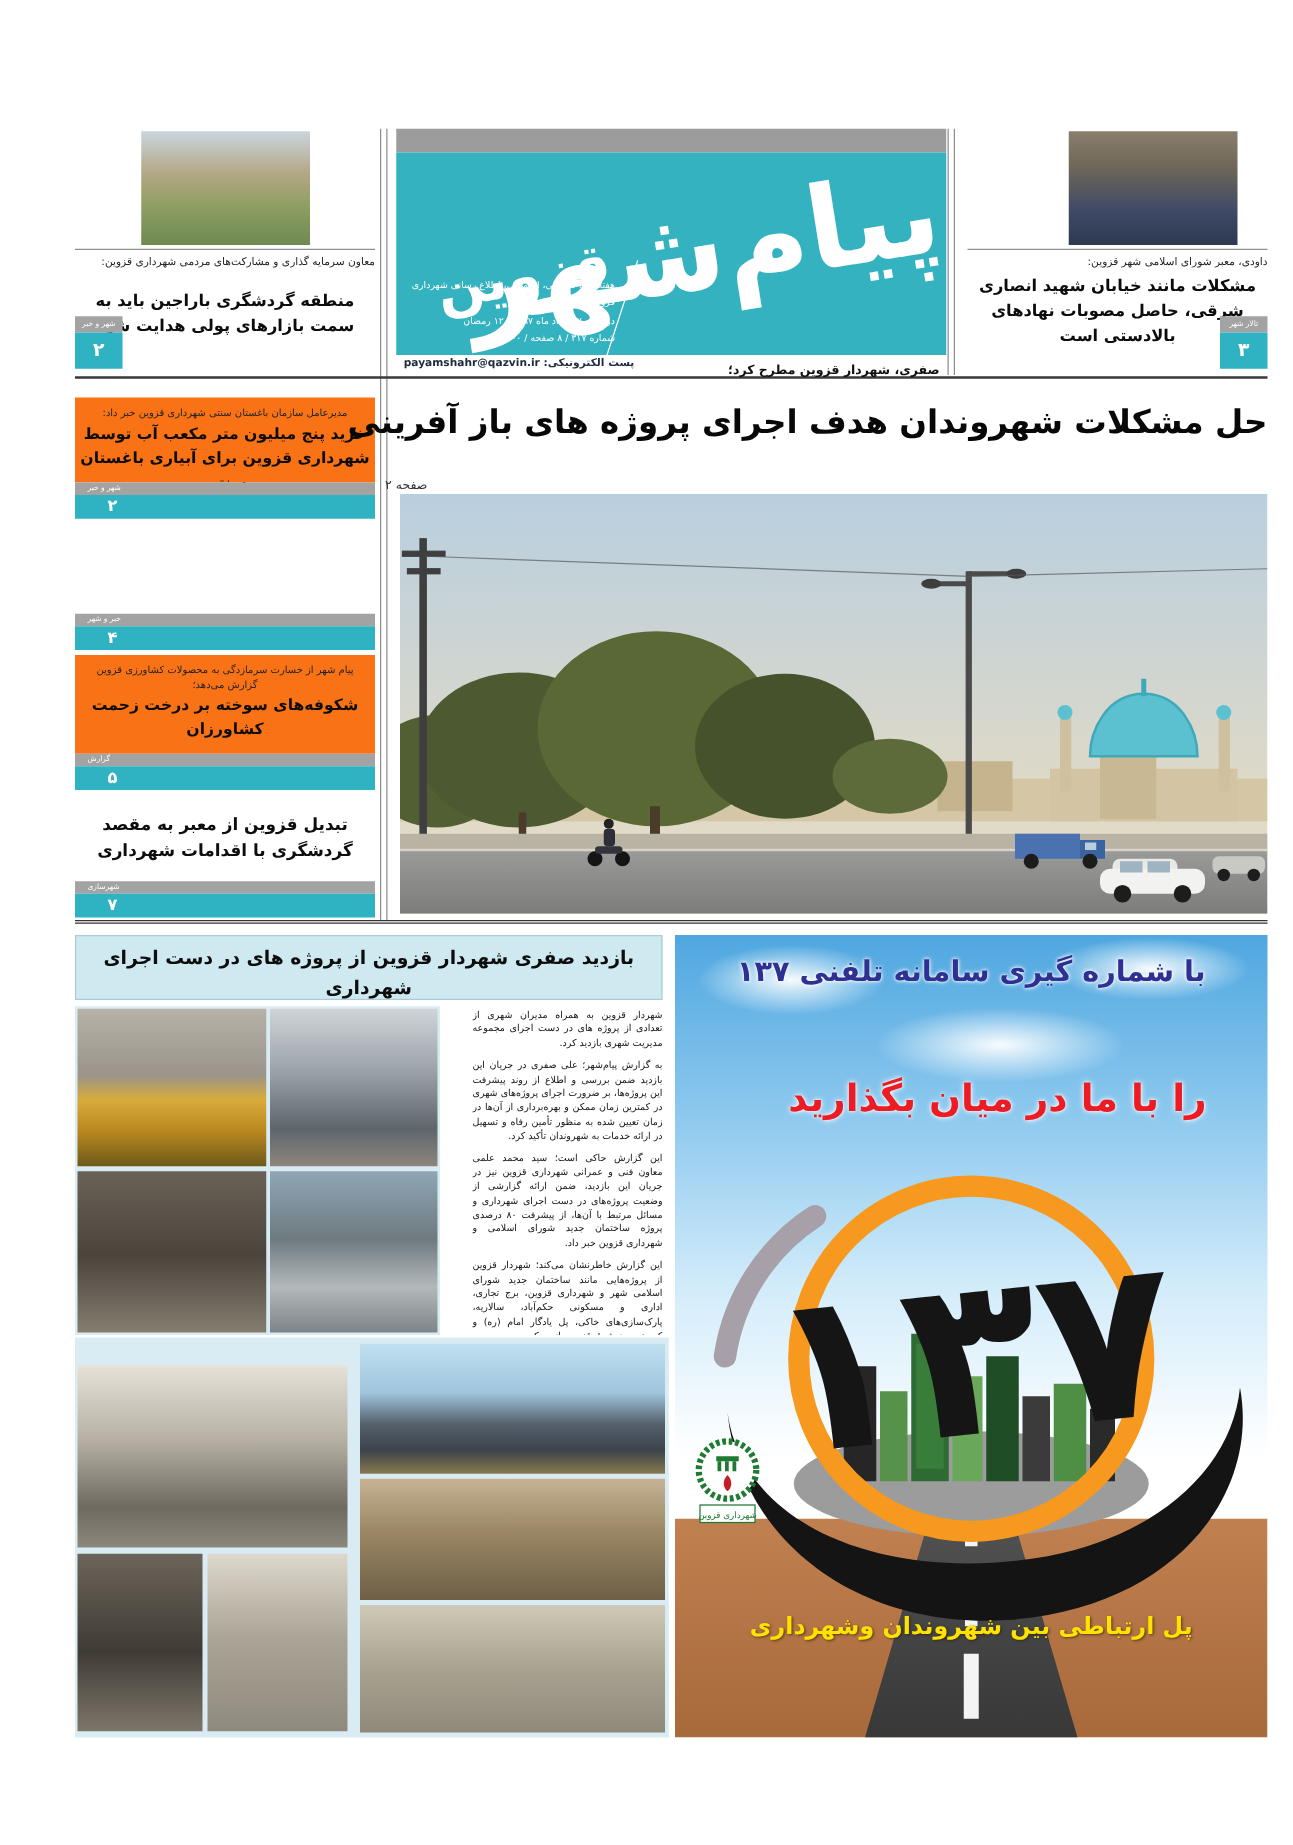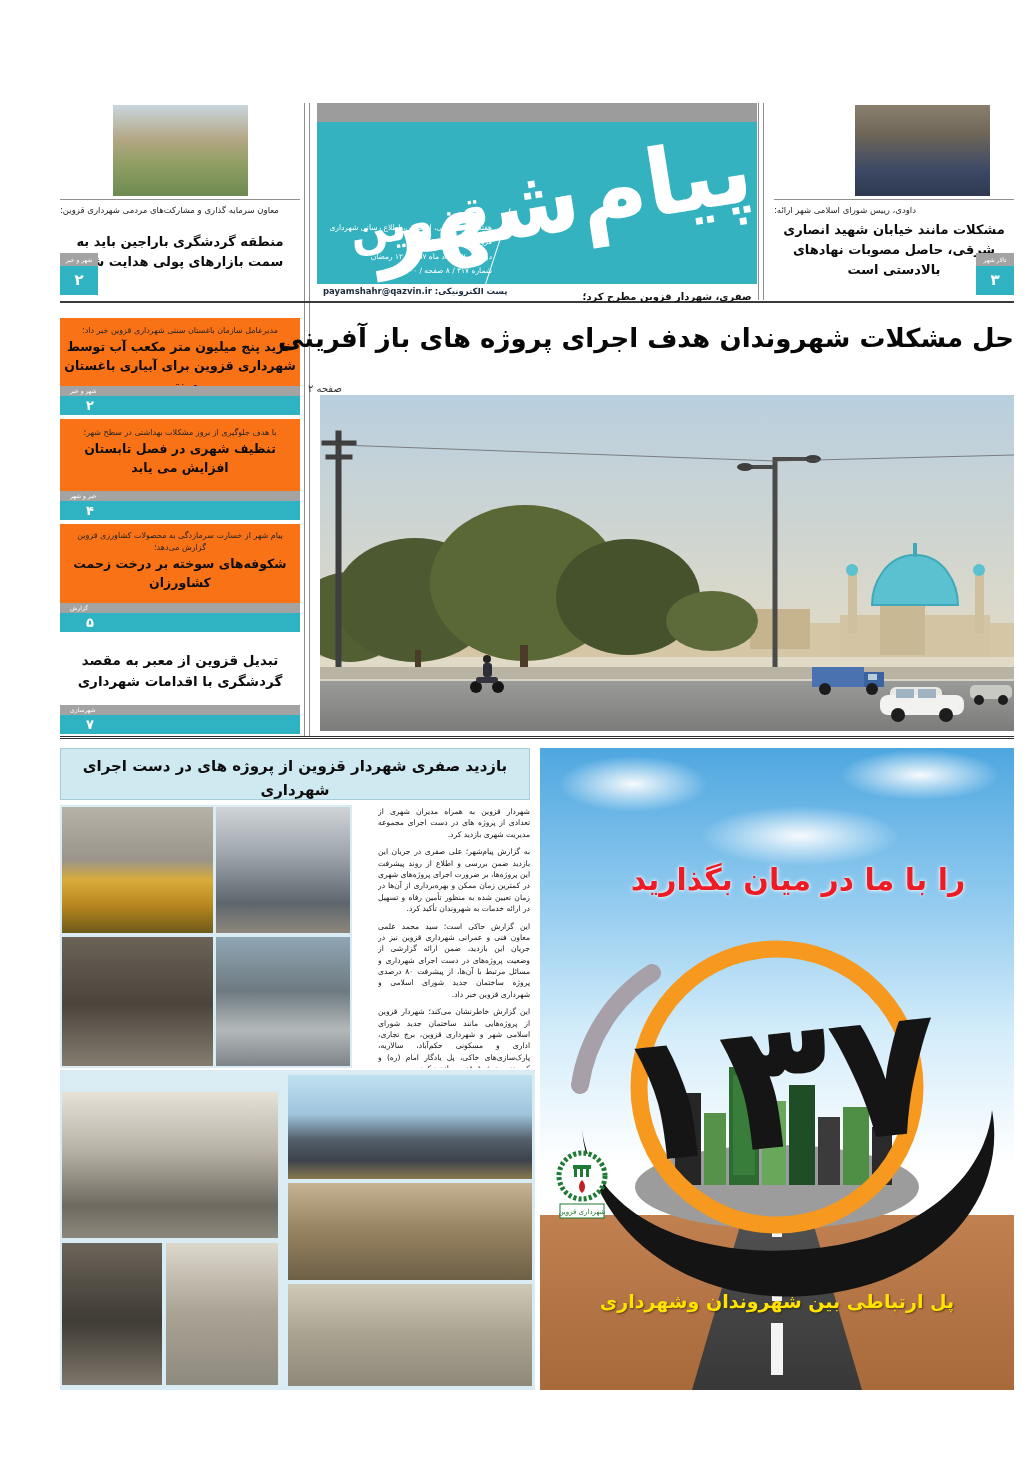--- a/index.html
+++ b/index.html
@@ -2,21 +2,21 @@
 <html lang="fa"><head>
 <meta charset="utf-8">
 <style>
   html,body{margin:0;padding:0;background:#fff}
   .page{position:relative;width:1034px;height:1476px;background:#fff;overflow:hidden;
         font-family:"DejaVu Sans",sans-serif;}
   .abs{position:absolute}
   .rtl{direction:rtl}
   .photo{background-size:cover;background-position:center}
   
-  .hkicker{font-size:8.5px;color:#222;text-align:left;line-height:1.5}
+  .hkicker{font-size:8.5px;color:#222;text-align:right;line-height:1.5}
   .htitle{font-size:13px;font-weight:bold;color:#0c0c0c;text-align:center;line-height:1.55}
   .pagebox{width:38px}
   .seclabel{height:13px;background:#a3a3a3;color:#fff;font-size:6px;text-align:center;line-height:13px}
   .pagenum{height:29px;background:#2fb3c3;color:#fff;font-size:15px;font-weight:bold;text-align:center;line-height:29px}
   
   .mgray{background:#9c9c9c}
   .mteal{background:#35b2c0}
   .minfo{color:#fff;font-size:7.5px;line-height:1.95;text-align:right}
   .memail{font-size:8.5px;font-weight:bold;color:#1c2a3a}
   .calli{color:#fff;font-weight:bold;letter-spacing:-1px}
@@ -83,43 +83,39 @@
     <div class="abs rtl memail" style="left:6px;top:183px;width:240px;text-align:left">
       <span>پست الکترونیکی:</span>
       <span>payamshahr@qazvin.ir</span>
     </div>
   </div>
 
   <div class="abs" style="left:774px;top:103px;width:240px;height:197px">
     <div class="abs photo" style="left:81px;top:2px;width:135px;height:91px;
          background:linear-gradient(180deg,#8a7f6d 0%,#6e6658 32%,#3e4a66 70%,#2e3950 100%)"></div>
     <div class="abs rule-h" style="left:0;top:96px;width:240px;height:1px;background:#8f8f8f"></div>
-    <div class="abs rtl hkicker" style="left:0;top:101px;width:240px">داودی، رییس شورای اسلامی شهر ارائه:</div>
+    <div class="abs rtl hkicker" style="left:0;top:101px;width:240px">داودی، معبر شورای اسلامی شهر قزوین:</div>
     <div class="abs rtl htitle" style="left:0;top:117px;width:240px">مشکلات مانند خیابان شهید انصاری شرقی، حاصل مصوبات نهادهای بالادستی است</div>
     <div class="abs pagebox" style="right:0;top:150px">
       <div class="seclabel">تالار شهر</div>
       <div class="pagenum">۳</div>
     </div>
   </div>
 
   <div class="abs rule-h" style="left:60px;top:301px;width:954px;height:2px"></div>
 
   <div class="abs" style="left:60px;top:315px;width:240px;height:422px">
 
     <div class="abs card cardbg" style="top:3px;height:68px">
       <div class="rtl ckicker" style="padding-top:7px">مدیرعامل سازمان باغستان سنتی شهرداری قزوین خبر داد:</div>
       <div class="rtl ctitle">خرید پنج میلیون متر مکعب آب توسط شهرداری قزوین برای آبیاری باغستان سنتی</div>
     </div>
     <div class="abs strip" style="top:71px">شهر و خبر</div>
     <div class="abs numbar" style="top:81px">۲</div>
 
-    <div class="abs card cardbg" style="top:104px;height:72px">
-      <div class="rtl ckicker" style="padding-top:8px">با هدف جلوگیری از بروز مشکلات بهداشتی در سطح شهر؛</div>
-      <div class="rtl ctitle">تنظیف شهری در فصل تابستان افزایش می یابد</div>
-    </div>
     <div class="abs strip" style="top:176px">خبر و شهر</div>
     <div class="abs numbar" style="top:186px">۴</div>
 
     <div class="abs card cardbg" style="top:209px;height:79px">
       <div class="rtl ckicker" style="padding:6px 8px 0 8px">پیام شهر از خسارت سرمازدگی به محصولات کشاورزی قزوین گزارش می‌دهد؛</div>
       <div class="rtl ctitle">شکوفه‌های سوخته بر درخت زحمت کشاورزان</div>
     </div>
     <div class="abs strip" style="top:288px">گزارش</div>
     <div class="abs numbar" style="top:298px">۵</div>
 
@@ -242,20 +238,21 @@
   <div class="abs photo" style="left:166px;top:1243px;width:112px;height:142px;background:linear-gradient(180deg,#ddd8cc 0%,#aaa496 48%,#8f8a7e 100%)"></div>
   <div class="abs photo" style="left:288px;top:1075px;width:244px;height:104px;background:linear-gradient(180deg,#bfe0f0 0%,#9fc4dc 38%,#54606b 62%,#3c434c 82%,#88794f 100%)"></div>
   <div class="abs photo" style="left:288px;top:1183px;width:244px;height:97px;background:linear-gradient(180deg,#c6b394 0%,#9a8663 45%,#6d5f46 100%)"></div>
   <div class="abs photo" style="left:288px;top:1284px;width:244px;height:102px;background:linear-gradient(180deg,#cfc9b8 0%,#a8a291 50%,#8f897a 100%)"></div>
 
   <div class="abs sky" style="left:540px;top:748px;width:474px;height:417px">
     <div class="abs cloud" style="left:18px;top:8px;width:150px;height:56px"></div>
     <div class="abs cloud" style="left:300px;top:2px;width:160px;height:50px"></div>
     <div class="abs cloud" style="left:160px;top:58px;width:200px;height:60px"></div>
   </div>
+  <div class="abs rtl adline1" style="left:540px;top:765px;width:474px">با شماره گیری سامانه تلفنی ۱۳۷</div>
   <div class="abs rtl adline2" style="left:540px;top:862px;width:516px">را با ما در میان بگذارید</div>
 
   <svg class="abs" style="left:540px;top:935px" width="474" height="455" viewBox="0 0 474 455">
     <defs>
       <linearGradient id="gnd" x1="0" y1="0" x2="0" y2="1">
         <stop offset="0" stop-color="#c08050"></stop>
           <stop offset="1" stop-color="#a8693b"></stop>
       </linearGradient>
       <linearGradient id="rd" x1="0" y1="0" x2="0" y2="1">
         <stop offset="0" stop-color="#565656"></stop>

